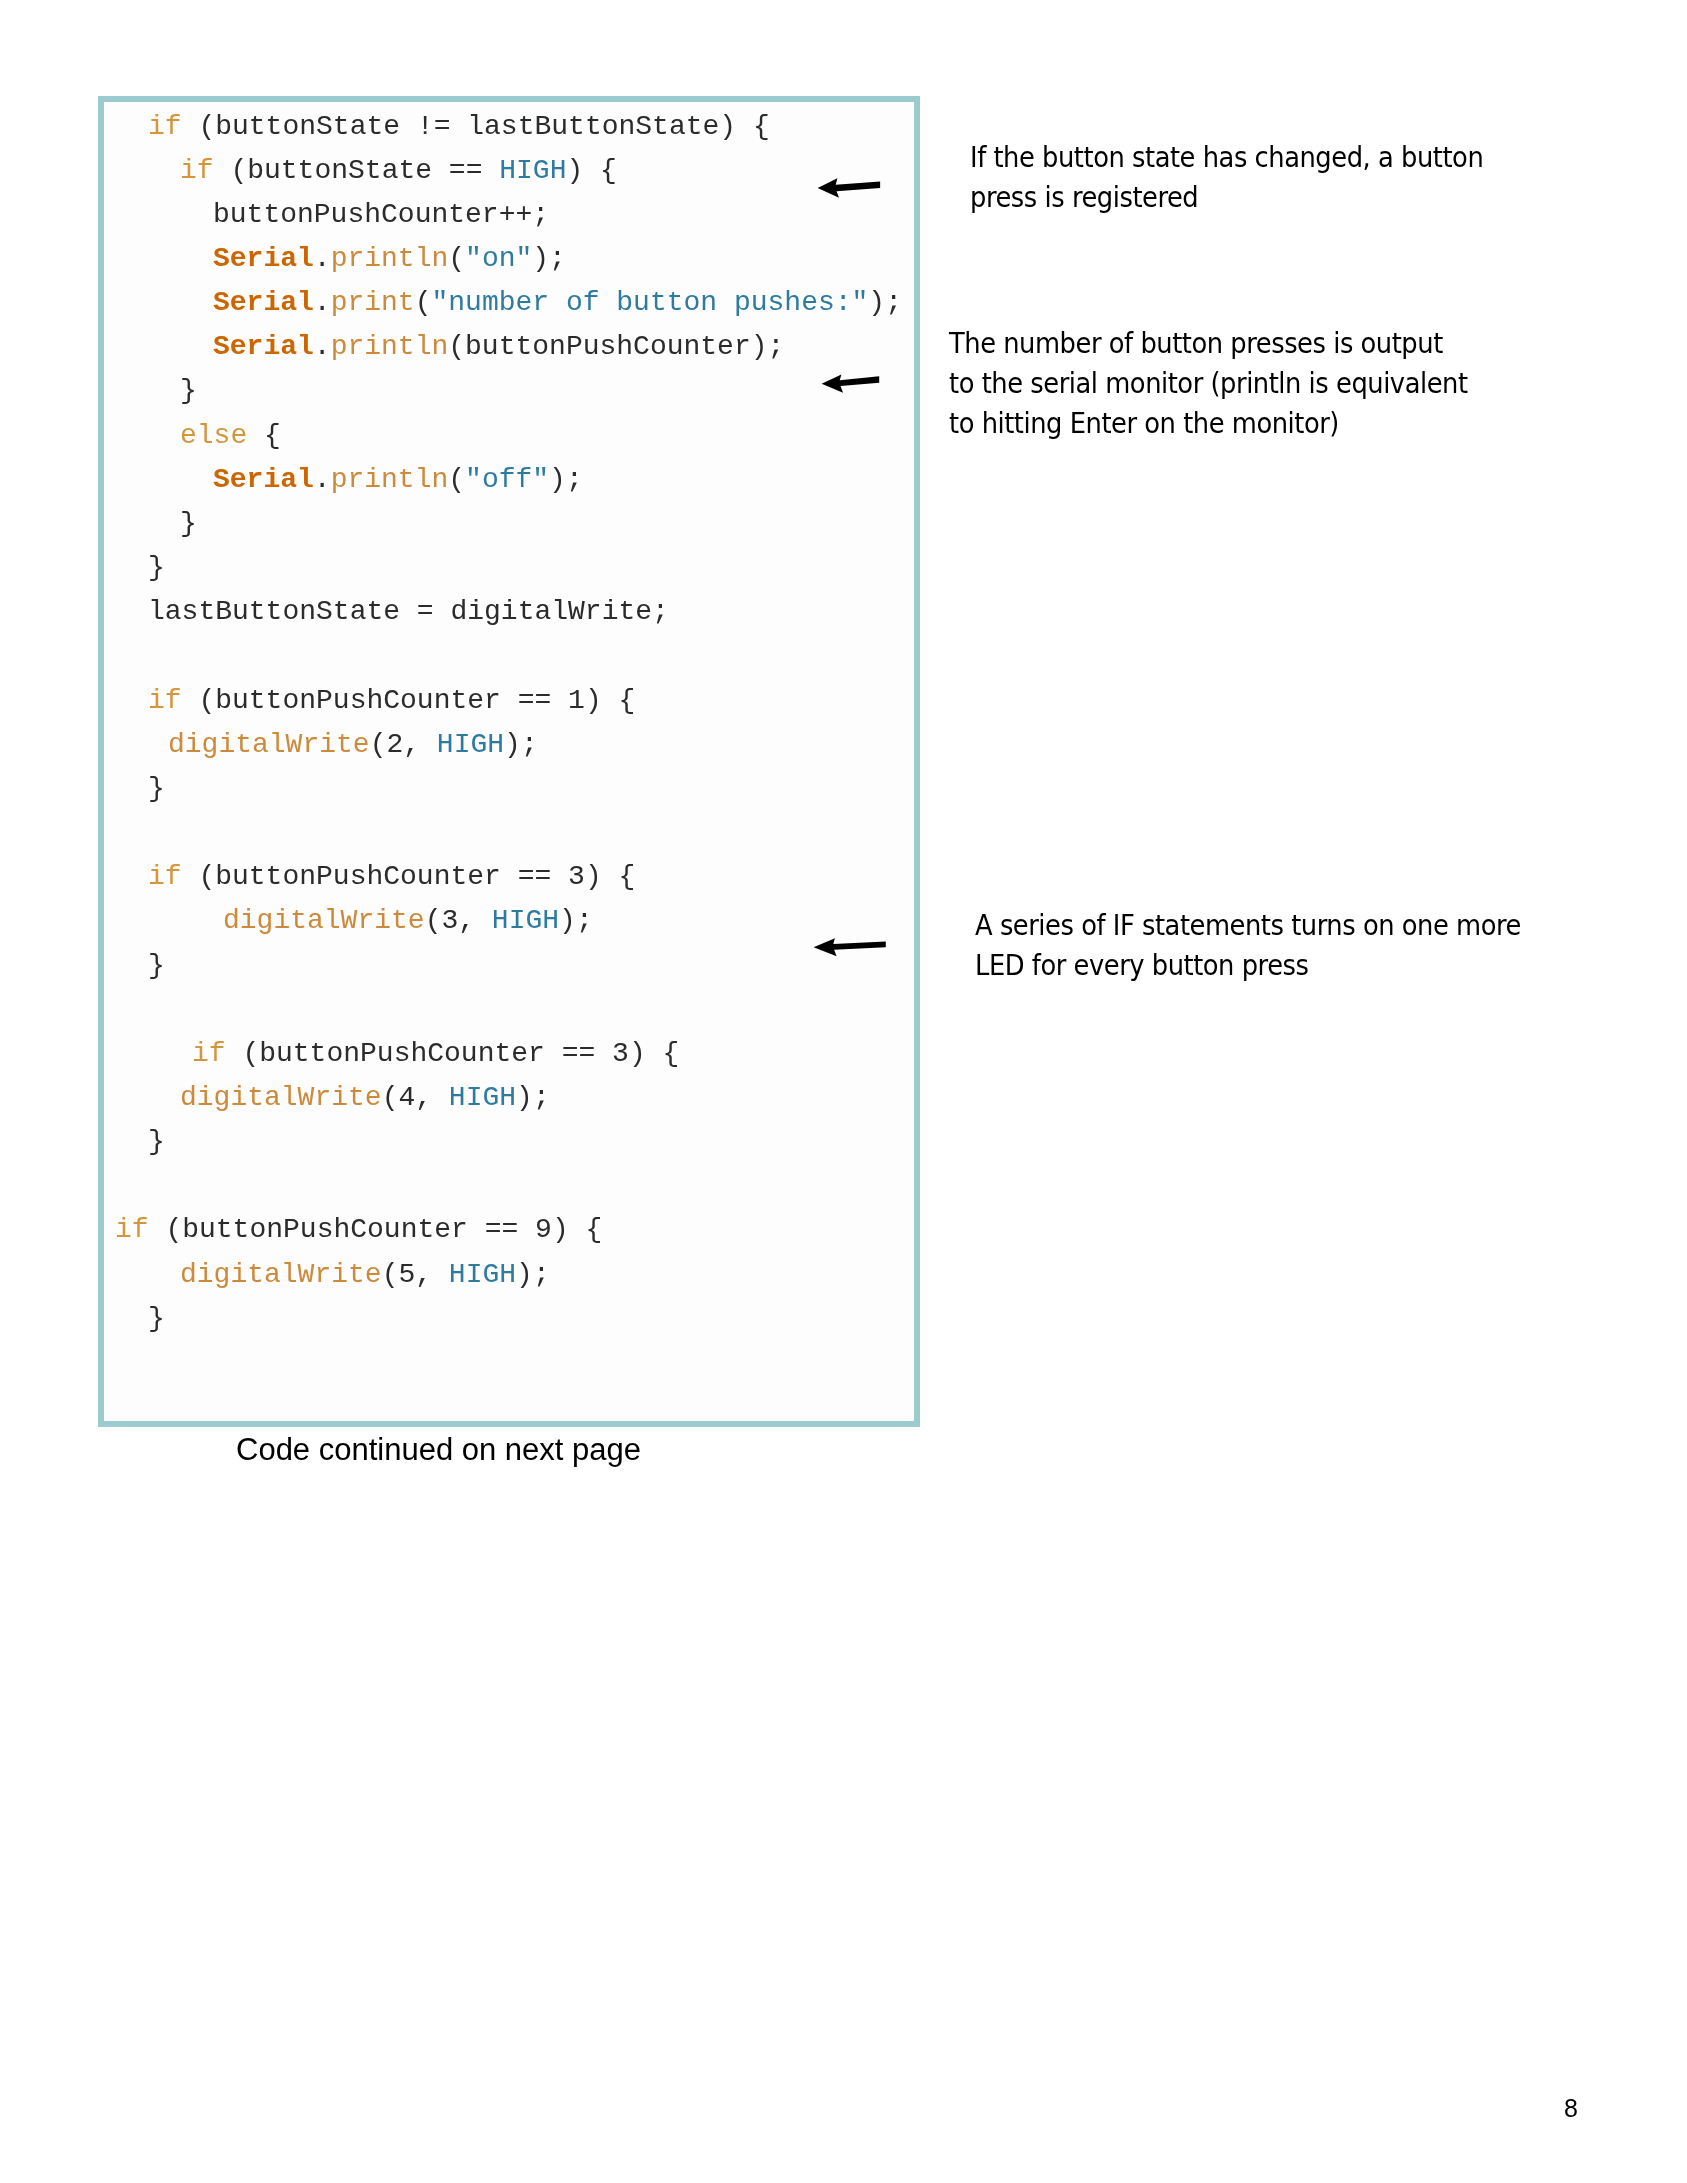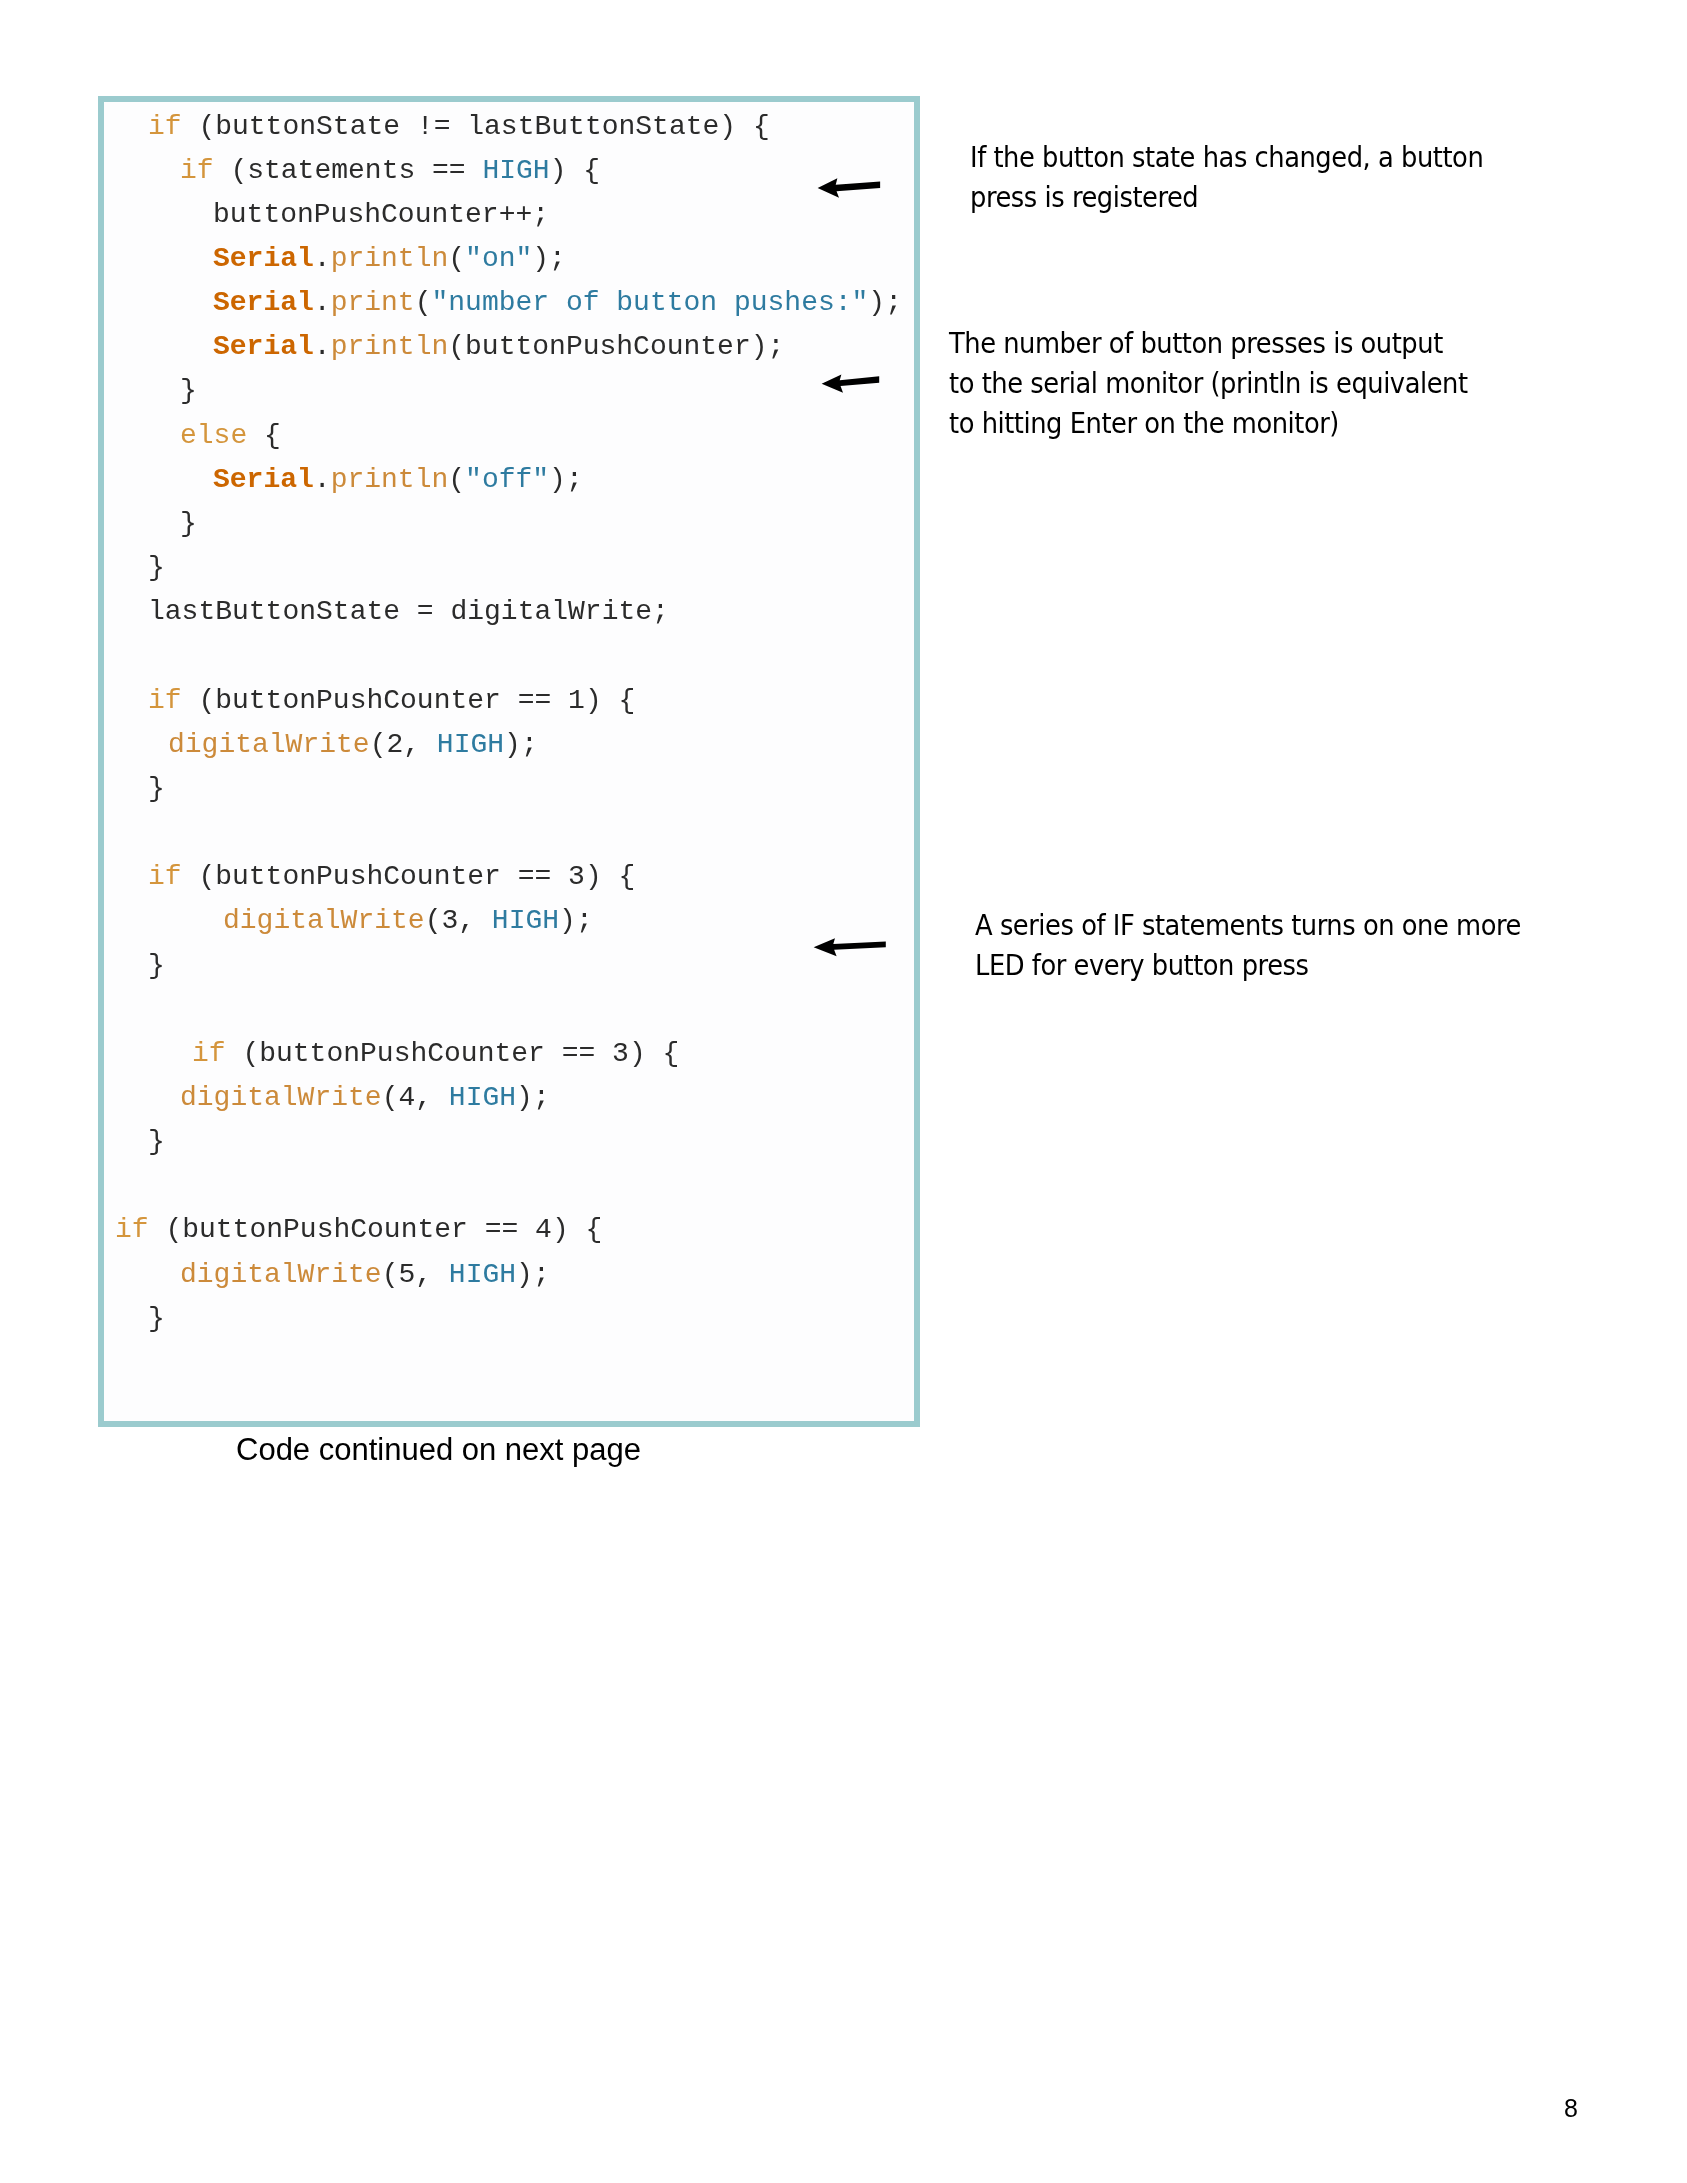--- a/index.html
+++ b/index.html
@@ -33,21 +33,21 @@
     font-family:"Liberation Sans", sans-serif; font-size:25px; color:#000;
   }
   .arrow { position:absolute; }
 </style>
 </head>
 <body>
 
 <div class="code-box">
   <div class="code-lines" id="code-lines">
       <div class="code-line" style="left: 44px; top: 2.5px;"><span class="kw">if</span><span> (buttonState != lastButtonState) {</span></div>
-      <div class="code-line" style="left: 76px; top: 47px;"><span class="kw">if</span><span> (statements == </span><span class="const">HIGH</span><span>) {</span></div>
+      <div class="code-line" style="left: 76px; top: 47px;"><span class="kw">if</span><span> (buttonState == </span><span class="const">HIGH</span><span>) {</span></div>
       <div class="code-line" style="left: 109px; top: 91px;"><span>buttonPushCounter++;</span></div>
       <div class="code-line" style="left: 109px; top: 135px;"><span class="cls">Serial</span><span>.</span><span class="fn">println</span><span>(</span><span class="str">"on"</span><span>);</span></div>
       <div class="code-line" style="left: 109px; top: 179px;"><span class="cls">Serial</span><span>.</span><span class="fn">print</span><span>(</span><span class="str">"number of button pushes:"</span><span>);</span></div>
       <div class="code-line" style="left: 109px; top: 223px;"><span class="cls">Serial</span><span>.</span><span class="fn">println</span><span>(buttonPushCounter);</span></div>
       <div class="code-line" style="left: 76px; top: 267px;"><span>}</span></div>
       <div class="code-line" style="left: 76px; top: 312px;"><span class="kw">else</span><span> {</span></div>
       <div class="code-line" style="left: 109px; top: 356px;"><span class="cls">Serial</span><span>.</span><span class="fn">println</span><span>(</span><span class="str">"off"</span><span>);</span></div>
       <div class="code-line" style="left: 76px; top: 400px;"><span>}</span></div>
       <div class="code-line" style="left: 44px; top: 444px;"><span>}</span></div>
       <div class="code-line" style="left: 44px; top: 488px;"><span>lastButtonState = digitalWrite;</span></div>
@@ -57,21 +57,21 @@
       <div class="code-line" style="left: 44px; top: 665px;"><span>}</span></div>
       <div class="code-line" style="left: 44px; top: 709px;"></div>
       <div class="code-line" style="left: 44px; top: 753px;"><span class="kw">if</span><span> (buttonPushCounter == 3) {</span></div>
       <div class="code-line" style="left: 76px; top: 797px; margin-left: 43px;"><span class="fn">digitalWrite</span><span>(3, </span><span class="const">HIGH</span><span>);</span></div>
       <div class="code-line" style="left: 44px; top: 842px;"><span>}</span></div>
       <div class="code-line" style="left: 44px; top: 886px;"></div>
       <div class="code-line" style="left: 88px; top: 930px;"><span class="kw">if</span><span> (buttonPushCounter == 3) {</span></div>
       <div class="code-line" style="left: 76px; top: 974px;"><span class="fn">digitalWrite</span><span>(4, </span><span class="const">HIGH</span><span>);</span></div>
       <div class="code-line" style="left: 44px; top: 1018px;"><span>}</span></div>
       <div class="code-line" style="left: 44px; top: 1062px;"></div>
-      <div class="code-line" style="left: 11px; top: 1106px;"><span class="kw">if</span><span> (buttonPushCounter == 4) {</span></div>
+      <div class="code-line" style="left: 11px; top: 1106px;"><span class="kw">if</span><span> (buttonPushCounter == 9) {</span></div>
       <div class="code-line" style="left: 76px; top: 1151px;"><span class="fn">digitalWrite</span><span>(5, </span><span class="const">HIGH</span><span>);</span></div>
       <div class="code-line" style="left: 44px; top: 1195px;"><span>}</span></div>
     </div>
 </div>
 
 <svg class="arrow" style="left:816px;top:173px" width="74" height="30" viewBox="0 0 90 36">
   <polygon points="2,18 26,6 24,14 78,10 78,18 25,22 28,30" fill="#000"></polygon>
 </svg>
 <svg class="arrow" style="left:820px;top:367px" width="74" height="30" viewBox="0 0 90 36">
   <polygon points="2,20 26,9 24,16 72,11 72,19 25,23 28,31" fill="#000"></polygon>

